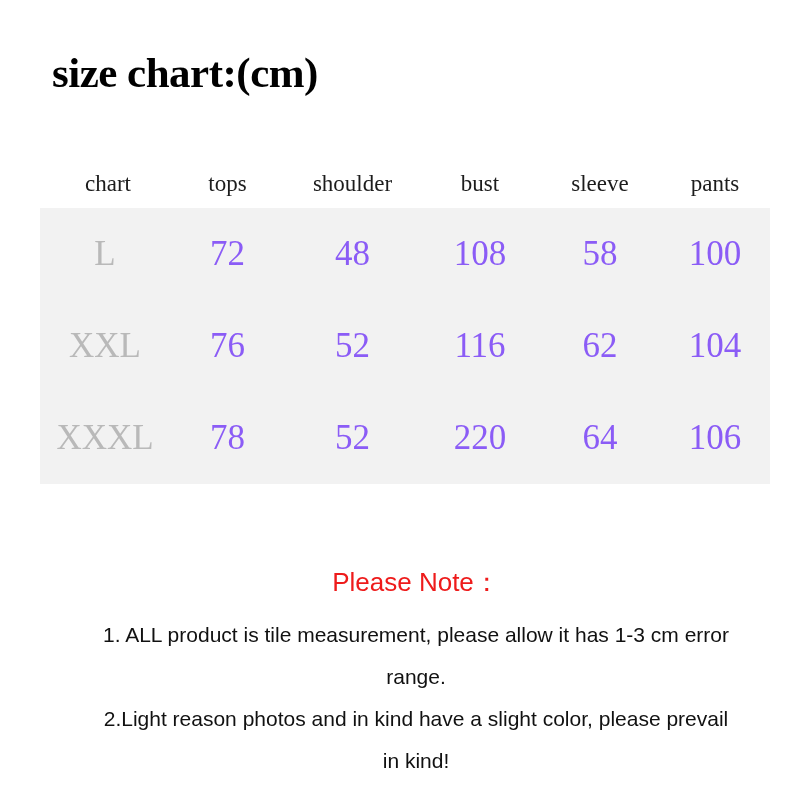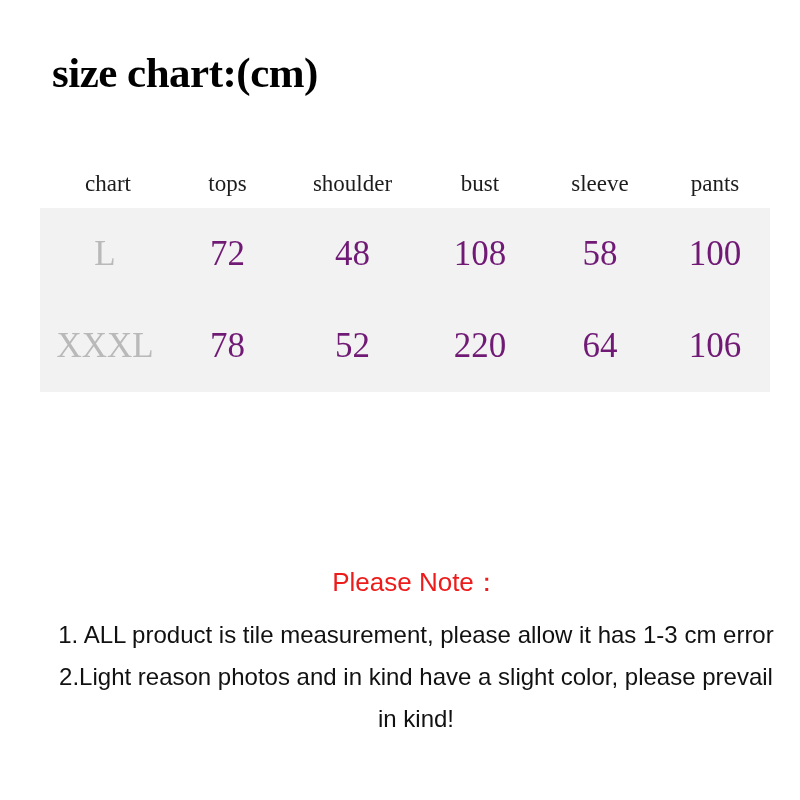--- a/index.html
+++ b/index.html
@@ -54,21 +54,21 @@
     border: none;
   }
   table.size-table th {
     font-size: 23px;
     color: #1c1c1c;
     height: 48px;
     vertical-align: middle;
   }
   table.size-table td {
     font-size: 35px;
-    color: #701a75;
+    color: #8b5cf6;
     height: 92px;
     vertical-align: middle;
   }
   table.size-table tbody tr {
     background: #f2f2f2;
   }
   table.size-table tbody tr td:first-child {
     color: #b9b9b9;
   }
   
@@ -97,21 +97,21 @@
   }
   .note-heading {
     color: #ee1b1b;
     font-family: "Liberation Sans", sans-serif;
     font-size: 26px;
     margin-bottom: 14px;
     white-space: nowrap;
   }
   .note-line {
     font-family: "Liberation Sans", sans-serif;
-    font-size: 24px;
+    font-size: 21px;
     color: #111111;
     line-height: 42px;
     max-width: 740px;
   }
   .note-block {
     margin-bottom: 0;
   }
 </style>
 </head>
 <body>
@@ -143,35 +143,44 @@
       <tbody>
         <tr>
           <td>L</td>
           <td>72</td>
           <td>48</td>
           <td>108</td>
           <td>58</td>
           <td>100</td>
         </tr>
         <tr>
+          <td>XXL</td>
+          <td>76</td>
+          <td>52</td>
+          <td>116</td>
+          <td>62</td>
+          <td>104</td>
+        </tr>
+        <tr>
           <td>XXXL</td>
           <td>78</td>
           <td>52</td>
           <td>220</td>
           <td>64</td>
           <td>106</td>
         </tr>
       </tbody>
     </table>
   </div>
 
   <div class="notes">
     <div class="note-heading">Please Note：</div>
     <div class="note-block">
       <div class="note-line">1. ALL product is tile measurement, please allow it has 1-3 cm error</div>
+      <div class="note-line">range.</div>
     </div>
     <div class="note-block">
       <div class="note-line">2.Light reason photos and in kind have a slight color, please prevail</div>
       <div class="note-line">in kind!</div>
     </div>
   </div>
 
 </div>
 
 </body></html>

